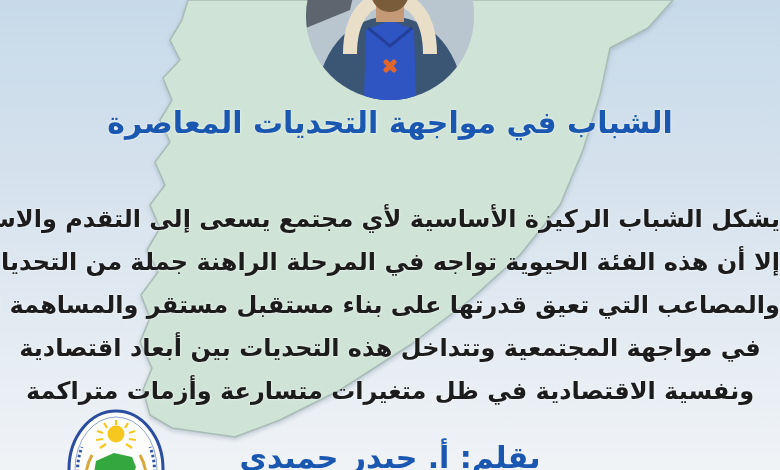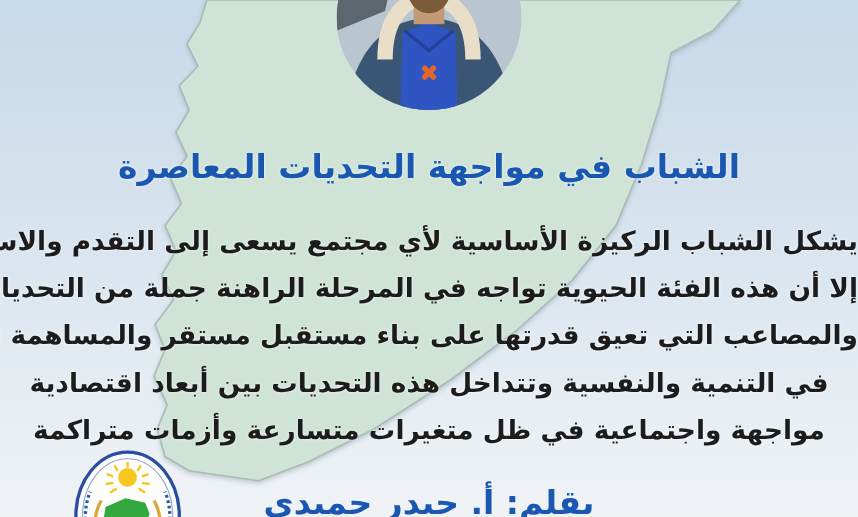--- a/index.html
+++ b/index.html
@@ -16,21 +16,20 @@
     position:absolute;left:306px;top:-68px;width:168px;height:168px;
     border-radius:50%;overflow:hidden;background:#b9c6cf;
   }
   .photo svg{display:block;}
   .title{
     position:absolute;left:0;right:0;top:100px;
     text-align:center;direction:rtl;
     color:#1a57b0;font-weight:bold;font-size:30px;line-height:46px;
     text-shadow:0 0 3px rgba(255,255,255,.75);
     white-space:nowrap;
-    margin-top:30px;
   }
   .body-text{
     position:absolute;left:0;right:0;top:198px;
     text-align:center;direction:rtl;
     color:#1c1c1c;font-weight:bold;font-size:24px;line-height:43px;
     text-shadow:0 0 3px rgba(255,255,255,.8);
     white-space:nowrap;
   }
   .logo{position:absolute;left:66px;top:407px;width:100px;height:126px;}
   .byline{
@@ -78,22 +77,22 @@
   </div>
 
   <div class="title" dir="rtl">
     <div>الشباب في مواجهة التحديات المعاصرة</div>
   </div>
 
   <div class="body-text" dir="rtl">
     <div>يشكل الشباب الركيزة الأساسية لأي مجتمع يسعى إلى التقدم والاستقرار</div>
     <div>إلا أن هذه الفئة الحيوية تواجه في المرحلة الراهنة جملة من التحديات</div>
     <div>والمصاعب التي تعيق قدرتها على بناء مستقبل مستقر والمساهمة الفاعلة</div>
-    <div>في التنمية والنفسية وتتداخل هذه التحديات بين أبعاد اقتصادية</div>
-    <div>مواجهة واجتماعية في ظل متغيرات متسارعة وأزمات متراكمة</div>
+    <div>في مواجهة المجتمعية وتتداخل هذه التحديات بين أبعاد اقتصادية</div>
+    <div>ونفسية الاقتصادية في ظل متغيرات متسارعة وأزمات متراكمة</div>
   </div>
 
   <svg class="logo" viewBox="0 0 100 126">
     <ellipse cx="50" cy="62" rx="47" ry="58" fill="#fdfdfb" stroke="#2a4da0" stroke-width="3"></ellipse>
     <ellipse cx="50" cy="62" rx="41" ry="52" fill="none" stroke="#8fa5cd" stroke-width="1"></ellipse>
     <g>
       <circle cx="50" cy="27" r="8.5" fill="#f6c71f"></circle>
       <g stroke="#f6c71f" stroke-width="2.2">
         <line x1="50" y1="13" x2="50" y2="18"></line>
           <line x1="38" y1="16" x2="41" y2="21"></line>

